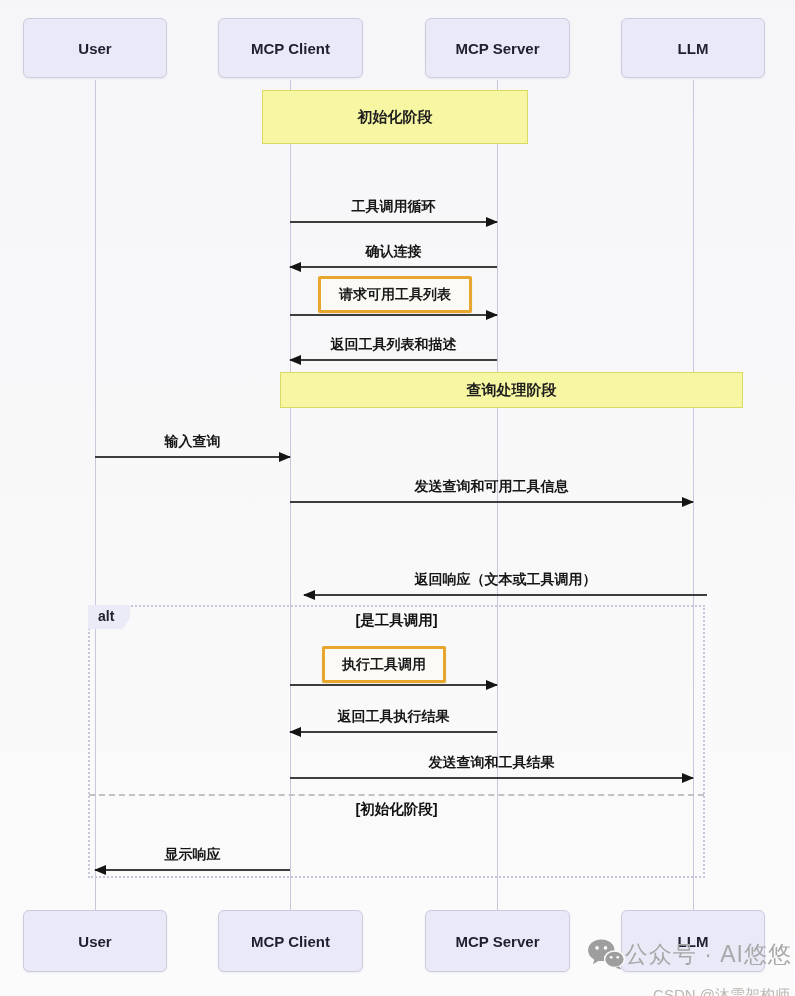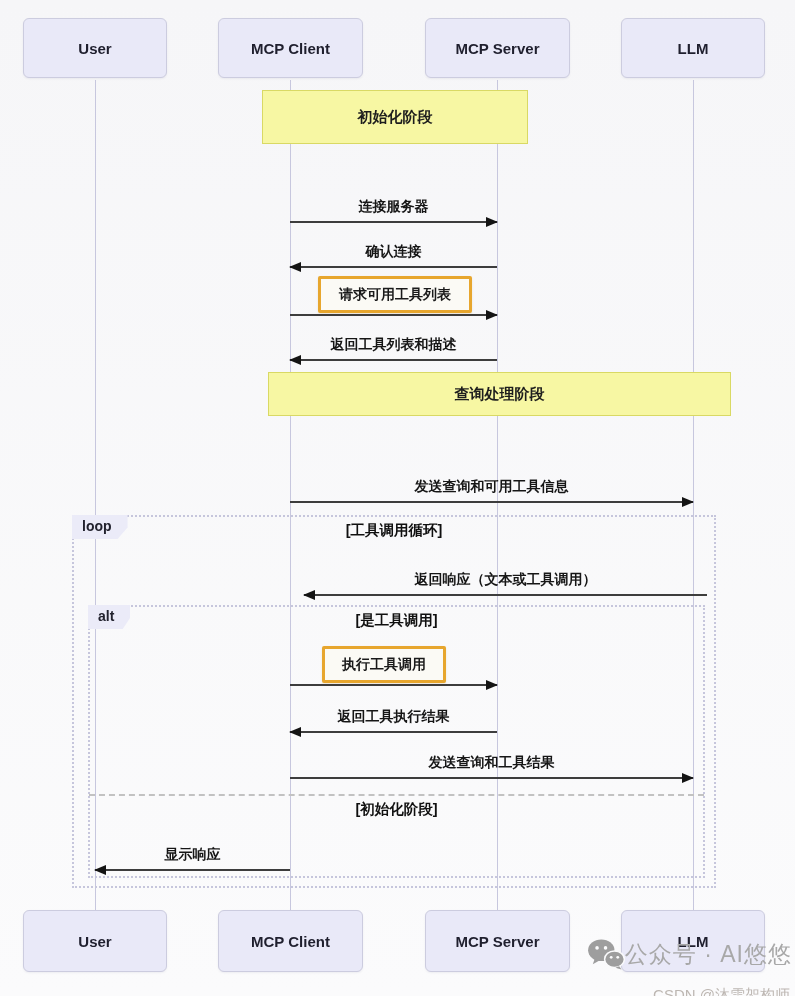--- a/index.html
+++ b/index.html
@@ -73,37 +73,33 @@
   <div class="lifeline" style="left:290px"></div>
   <div class="lifeline" style="left:497px"></div>
   <div class="lifeline" style="left:693px"></div>
 
   <div class="actor" style="left:23px;top:18px;width:144px">User</div>
   <div class="actor" style="left:218px;top:18px;width:145px">MCP Client</div>
   <div class="actor" style="left:425px;top:18px;width:145px">MCP Server</div>
   <div class="actor" style="left:621px;top:18px;width:144px">LLM</div>
 
   <div class="phase" style="left:262px;top:90px;width:266px;height:54px">初始化阶段</div>
-  <div class="phase" style="left:268px;top:372px;width:463px;height:44px">查询处理阶段</div>
+  <div class="phase" style="left:280px;top:372px;width:463px;height:36px">查询处理阶段</div>
 
-  <div class="frame" style="left:72px;top:515px;width:644px;height:373px">
-    <div class="frame-tab">loop</div>
-    <div class="frame-title">[工具调用循环]</div>
-  </div>
 
   <div class="frame" style="left:88px;top:605px;width:617px;height:273px">
     <div class="frame-tab">alt</div>
     <div class="frame-title">[是工具调用]</div>
     <div class="alt-divider" style="top:187px"></div>
     <div class="frame-title" style="top:193px">[初始化阶段]</div>
   </div>
 
 
   <div class="msg" style="left:290px;top:195px;width:207px">
-    <span class="mlbl">连接服务器</span>
+    <span class="mlbl">工具调用循环</span>
     <div class="line"></div>
       <div class="head-r"></div>
   </div>
 
   <div class="msg" style="left:290px;top:240px;width:207px">
     <span class="mlbl">确认连接</span>
     <div class="line"></div>
       <div class="head-l"></div>
   </div>
 
@@ -112,20 +108,25 @@
       <div class="head-r"></div>
   </div>
   <div class="tool-box" style="left:318px;top:276px;width:154px;height:37px">请求可用工具列表</div>
 
   <div class="msg" style="left:290px;top:333px;width:207px">
     <span class="mlbl">返回工具列表和描述</span>
     <div class="line"></div>
       <div class="head-l"></div>
   </div>
 
+  <div class="msg" style="left:95px;top:430px;width:195px">
+    <span class="mlbl">输入查询</span>
+    <div class="line"></div>
+      <div class="head-r"></div>
+  </div>
 
   <div class="msg" style="left:290px;top:475px;width:403px">
     <span class="mlbl">发送查询和可用工具信息</span>
     <div class="line"></div>
       <div class="head-r"></div>
   </div>
 
   <div class="msg" style="left:304px;top:568px;width:403px">
     <span class="mlbl">返回响应（文本或工具调用）</span>
     <div class="line"></div>

